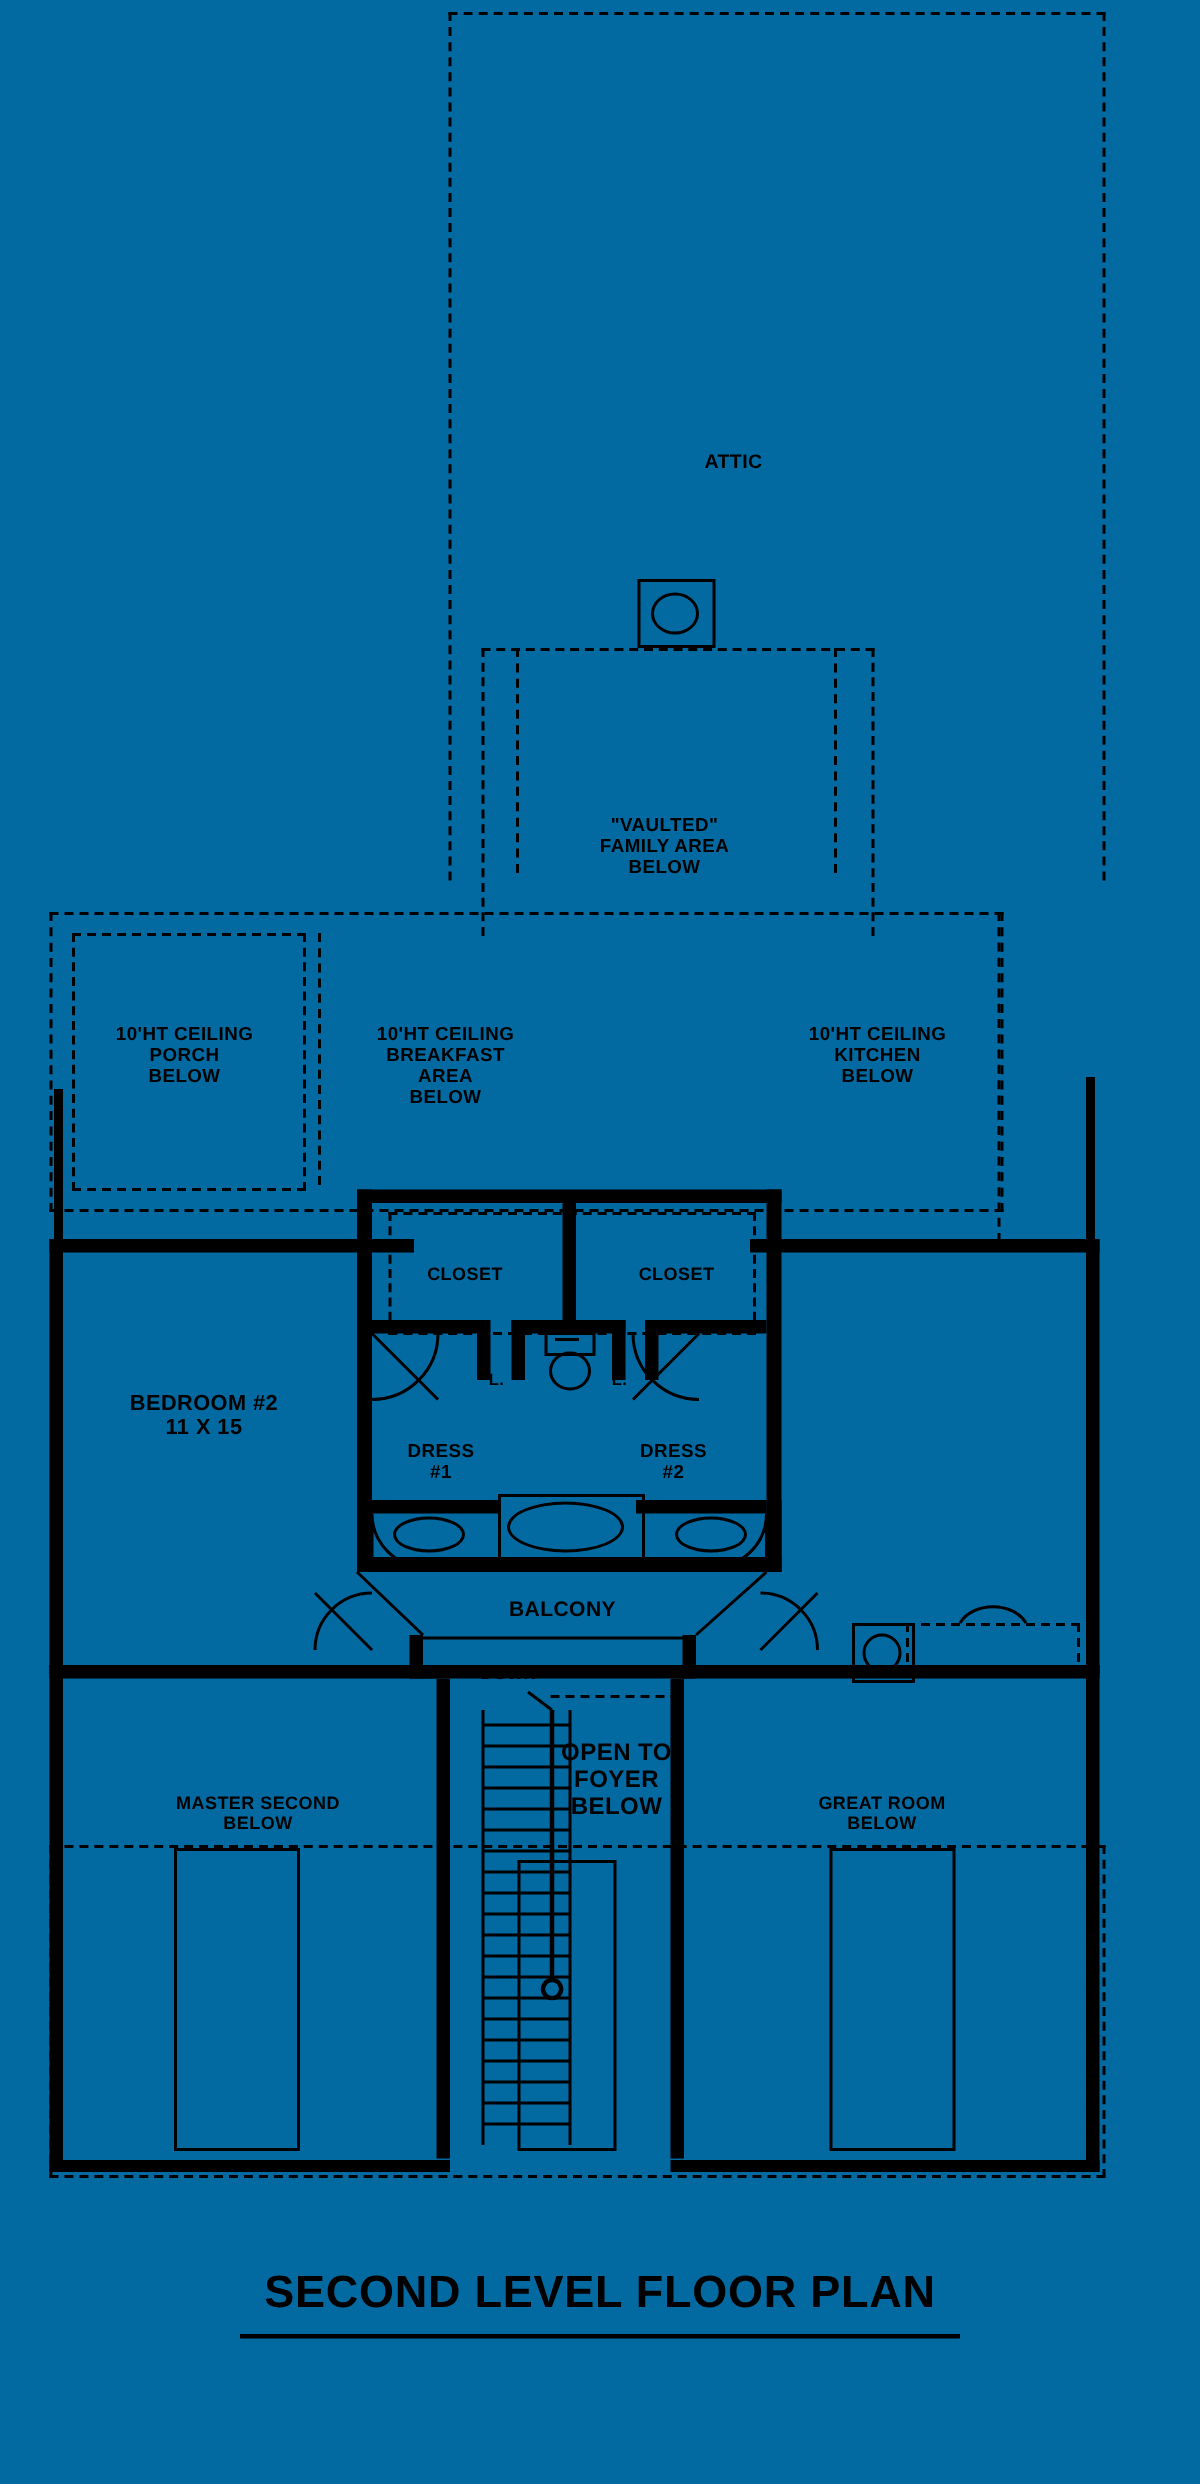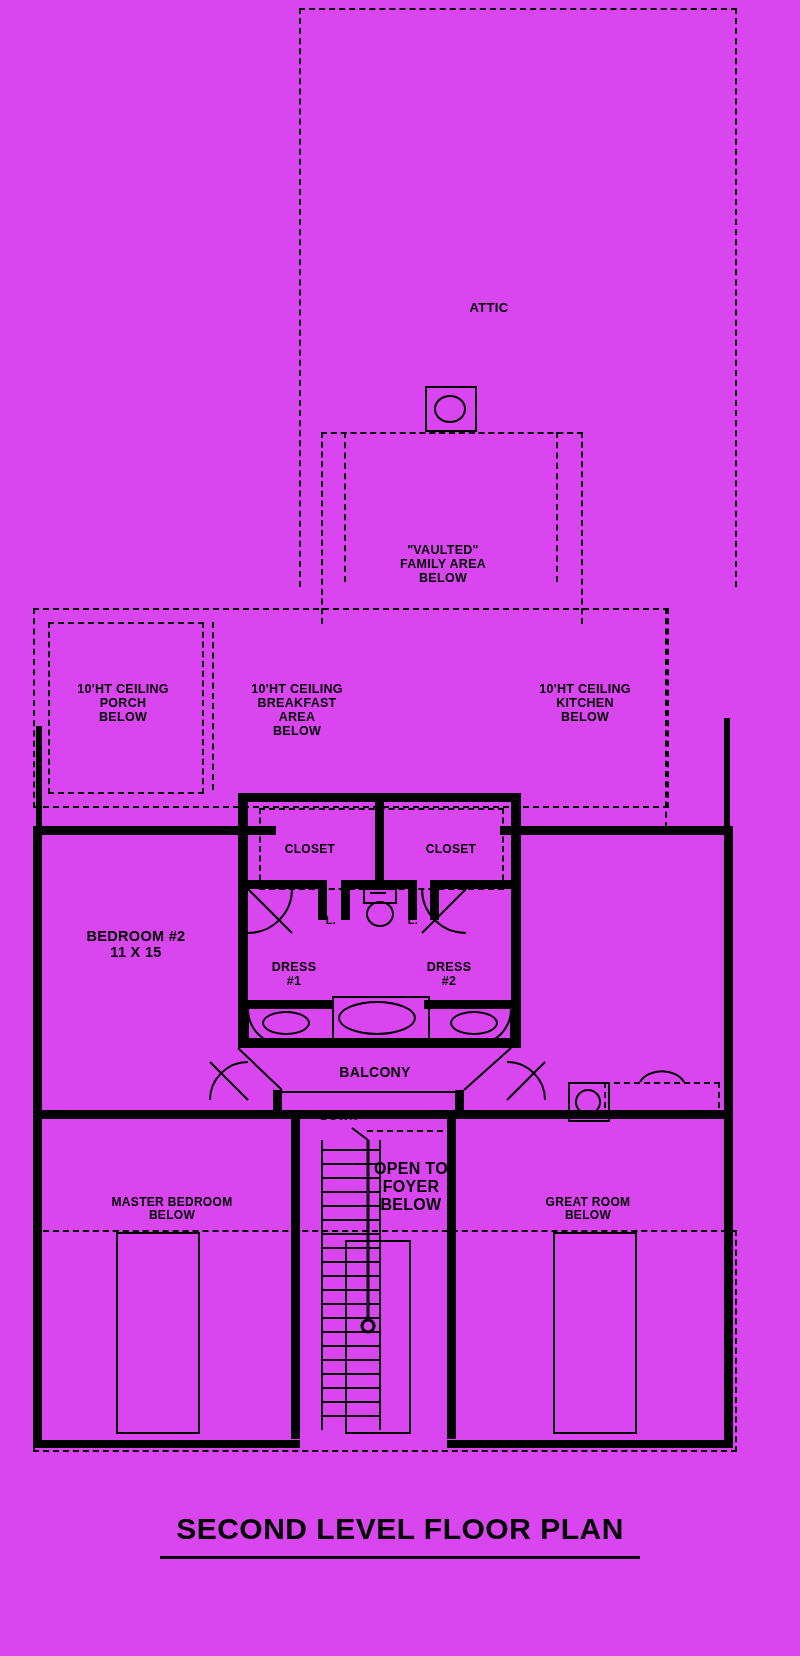--- a/index.html
+++ b/index.html
@@ -7,21 +7,21 @@
     padding: 0;
     background: #ffffff;
   }
   body {
     font-family: "Liberation Sans", sans-serif;
   }
   #plan {
     position: relative;
     width: 800px;
     height: 1656px;
-    background: #d946ef;
+    background: #0369a1;
     overflow: hidden;
   }
   .lbl {
     position: absolute;
     font-family: "Liberation Sans", sans-serif;
     font-weight: bold;
     color: #000000;
     text-align: center;
     line-height: 1.12;
     letter-spacing: 0.3px;
@@ -228,21 +228,21 @@
 #2</div>
 
   <div class="lbl" style="left:305px; top:1065px; width:140px; font-size:14px;">BALCONY</div>
 
   <div class="lbl" style="left:304px; top:1110px; width:70px; font-size:11.5px;">DOWN</div>
 
   <div class="lbl" style="left:365px; top:1160px; width:92px; font-size:16px;">OPEN TO
 FOYER
 BELOW</div>
 
-  <div class="lbl" style="left:82px; top:1196px; width:180px; font-size:12px;">MASTER BEDROOM
+  <div class="lbl" style="left:82px; top:1196px; width:180px; font-size:12px;">MASTER SECOND
 BELOW</div>
 
   <div class="lbl" style="left:498px; top:1196px; width:180px; font-size:12px;">GREAT ROOM
 BELOW</div>
 
   <div class="title" style="top:1512px; font-size:30px; letter-spacing:0.5px;">SECOND LEVEL FLOOR PLAN</div>
   <div class="title-rule" style="left:160px; top:1556px; width:480px; height:3px;"></div>
 
 </div>
 

